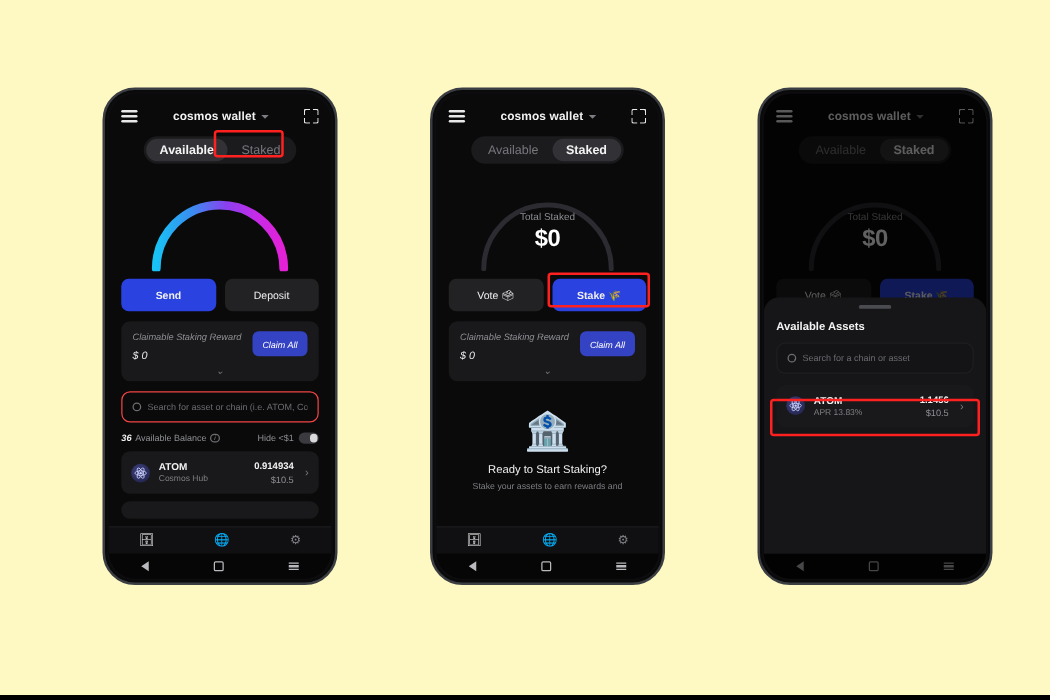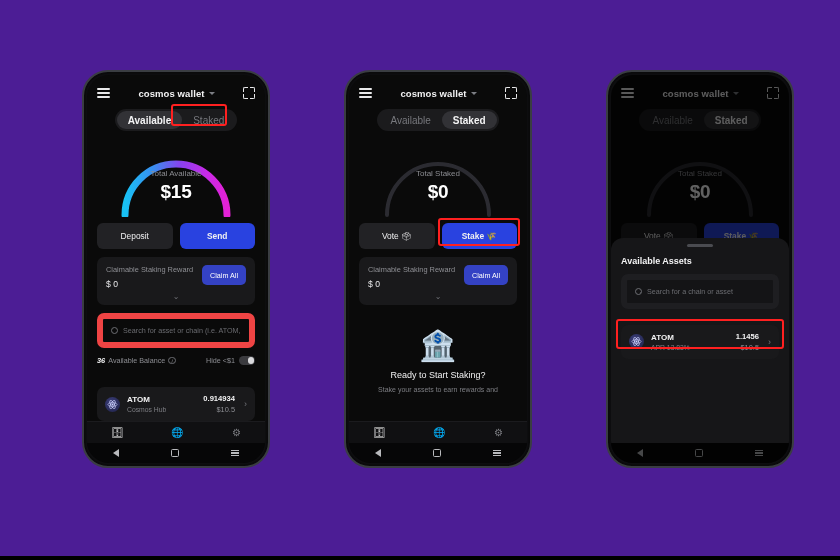--- a/index.html
+++ b/index.html
@@ -2,21 +2,21 @@
 <html><head>
 <meta charset="utf-8">
 <style>
   * { box-sizing: border-box; margin: 0; padding: 0; }
   html, body {
     width: 840px; height: 560px;
     background: #000;
     font-family: "Liberation Sans", sans-serif;
     overflow: hidden;
   }
-  .stage { position: relative; width: 840px; height: 556px; background: #4c1d95; }
+  .stage { position: relative; width: 840px; height: 556px; background: #fef9c3; }
 
   
   .phone {
     position: absolute;
     width: 188px; height: 398px;
     border-radius: 26px;
     background: #0d0d0f;
     border: 2.5px solid #3a3d42;
     box-shadow: 0 0 0 1.5px #0a0a0b inset;
     overflow: hidden;
@@ -89,34 +89,34 @@
     flex:1; text-align:center; border-radius: 6px;
     font-size: 8.4px; padding: 8px 0; color:#f0f0f1;
   }
   .btn.dark { background:#222225; }
   .btn.blue { background:#2942e0; font-weight:bold; }
   .btn.dark2 { background:#1d1d20; }
 
   
   .reward {
     margin: 8px 10px 0; background:#19191b; border-radius: 7px;
-    padding: 8px 9px 4px; position:relative; flex:0 0 auto;
+    padding: 8px 9px 4px; position:relative; flex:0 0 auto;font-style:italic;
   }
   .reward-label { font-size: 7.4px; color:#8e8f94; }
   .reward-amt { font-size: 8.6px; color:#e8e8ea; margin-top: 5px; }
   .claim {
     position:absolute; right:9px; top:8px;
     background:#3442c4; color:#fff; font-size:7.2px;
     padding: 5.5px 8px; border-radius: 5px;
   }
   .chev-down { text-align:center; color:#6f7075; font-size:8px; margin-top:4px; line-height:8px;}
 
   
   .search {
-    margin: 8px 10px 0; border:6px solid #ef4444; border-radius: 7px;
+    margin: 8px 10px 0; border:1px solid #ef4444; border-radius: 7px;
     padding: 7px 8px; display:flex; align-items:center; gap:5px; flex:0 0 auto;
   }
   .search.filled { background:#141416; border-color:#1e1e21; }
   .mag { width:7px;height:7px;border:1.1px solid #6d6e73;border-radius:50%; position:relative; flex:0 0 auto;}
   .mag:after{content:"";position:absolute;width:1.1px;height:3px;background:#6d6e73;right:-1.4px;bottom:-1.8px;transform:rotate(-45deg);}
   .search span { font-size:7.2px; color:#6b6c71; white-space:nowrap; overflow:hidden; }
 
   
   .bal-row {
     display:flex; align-items:center; justify-content:space-between;
@@ -131,21 +131,21 @@
   .bal-right { display:flex; align-items:center; gap:4px; font-size:7.2px; color:#8d8e93; }
   .toggle {
     width:16px;height:8.5px;border-radius:5px;background:#3b3b3f; position:relative;
   }
   .toggle i { position:absolute; right:1px; top:1px; width:6.5px;height:6.5px;border-radius:50%;background:#d9d9dc;}
 
   
   .assets { padding: 6px 10px 0; flex: 1 1 auto; overflow:hidden; }
   .asset {
     background:#19191b; border-radius:7px; padding:7px 8px;
-    display:flex; align-items:center; gap:7px; position:relative;margin-top:16px;
+    display:flex; align-items:center; gap:7px; position:relative;
   }
   .atom-ico {
     width:15px;height:15px;border-radius:50%;
     background: radial-gradient(circle at 40% 35%, #3c3f7a, #1d2046);
     display:flex;align-items:center;justify-content:center; flex:0 0 auto;
   }
   .atom-ico svg { display:block; }
   .asset-mid { flex:1 1 auto; min-width:0; }
   .asset-name { font-size:8px; font-weight:bold; color:#f2f2f3; }
   .asset-sub { font-size:6.8px; color:#7e7f84; margin-top:2px; }
@@ -239,29 +239,25 @@
             <linearGradient id="g1" x1="0%" y1="60%" x2="100%" y2="60%">
               <stop offset="0%" stop-color="#18c2f5"></stop>
               <stop offset="28%" stop-color="#3a8df0"></stop>
               <stop offset="55%" stop-color="#8a40ef"></stop>
               <stop offset="80%" stop-color="#c82ae8"></stop>
               <stop offset="100%" stop-color="#e421d6"></stop>
             </linearGradient>
           </defs>
           <path d="M10 76 A51 51 0 1 1 112 76" fill="none" stroke="url(#g1)" stroke-width="7" stroke-linecap="round"></path>
         </svg>
-        <div class="gauge-txt">
-          <div class="gauge-label">Total Available</div>
-          <div class="gauge-amt">$15</div>
-        </div>
       </div>
 
       <div class="actions">
+        <div class="btn blue">Send</div>
         <div class="btn dark">Deposit</div>
-        <div class="btn blue">Send</div>
       </div>
 
       <div class="reward">
         <div class="reward-label">Claimable Staking Reward</div>
         <div class="reward-amt">$ 0</div>
         <div class="claim">Claim All</div>
         <div class="chev-down">⌄</div>
       </div>
 
       <div class="search">

